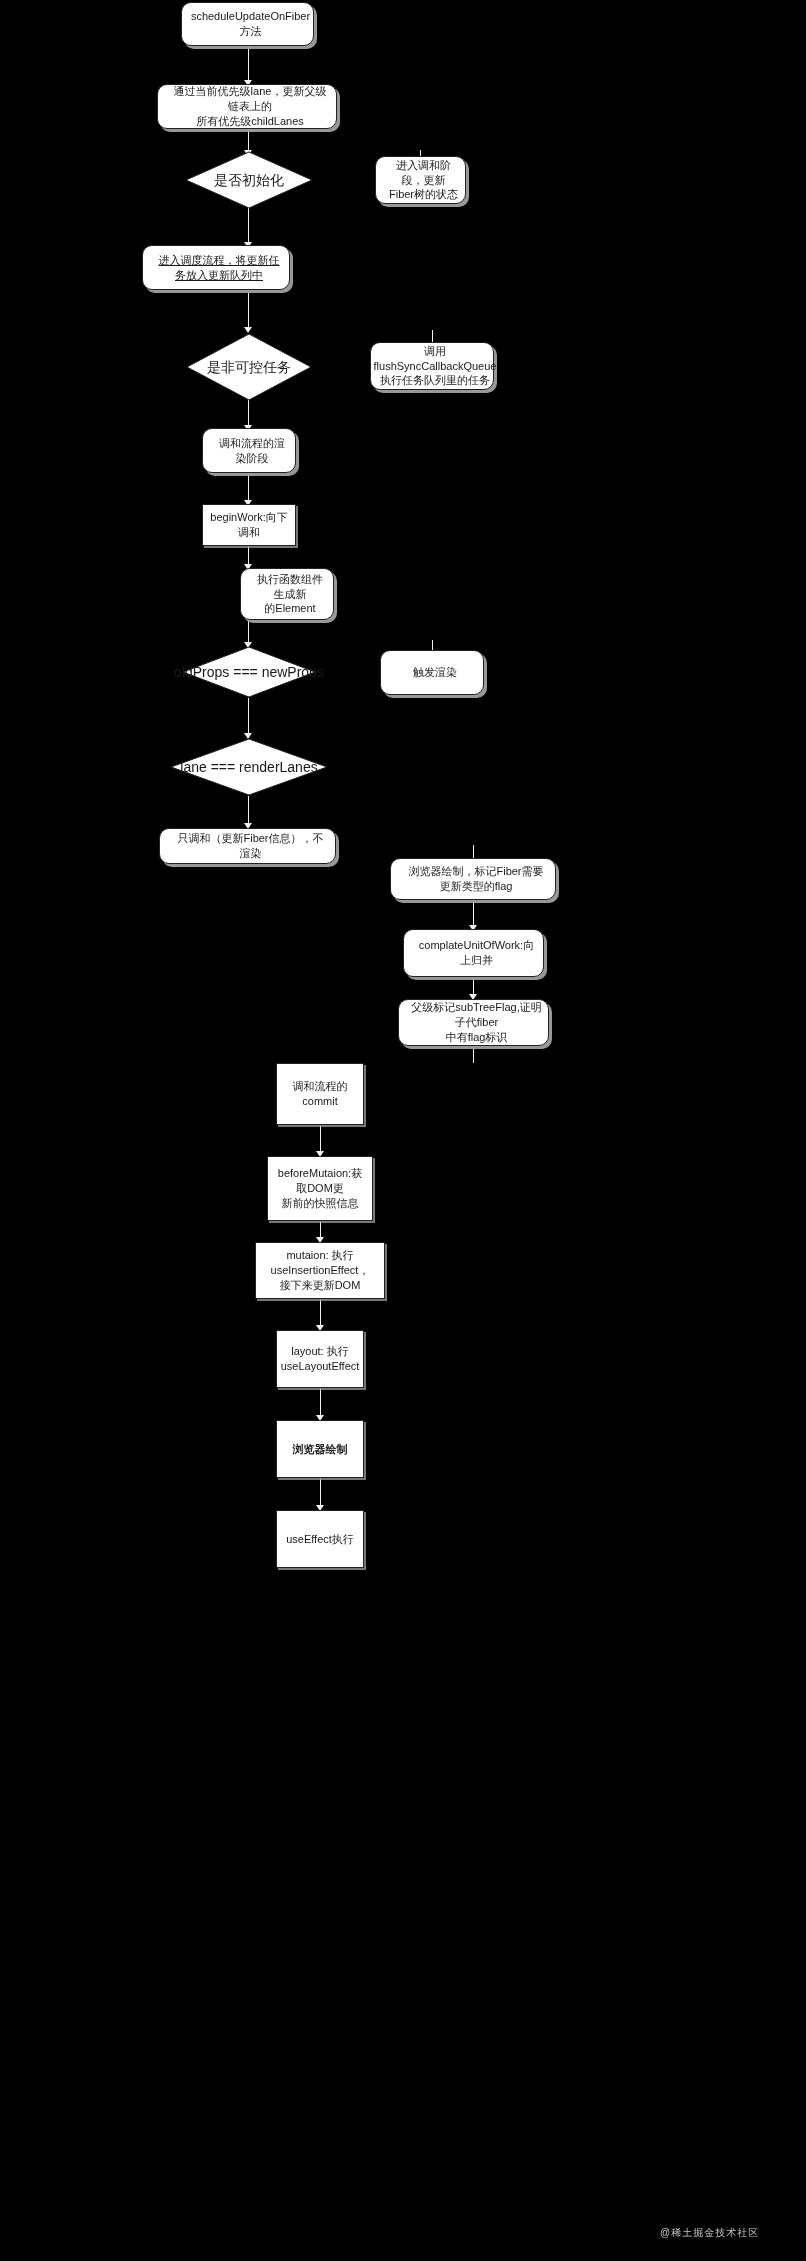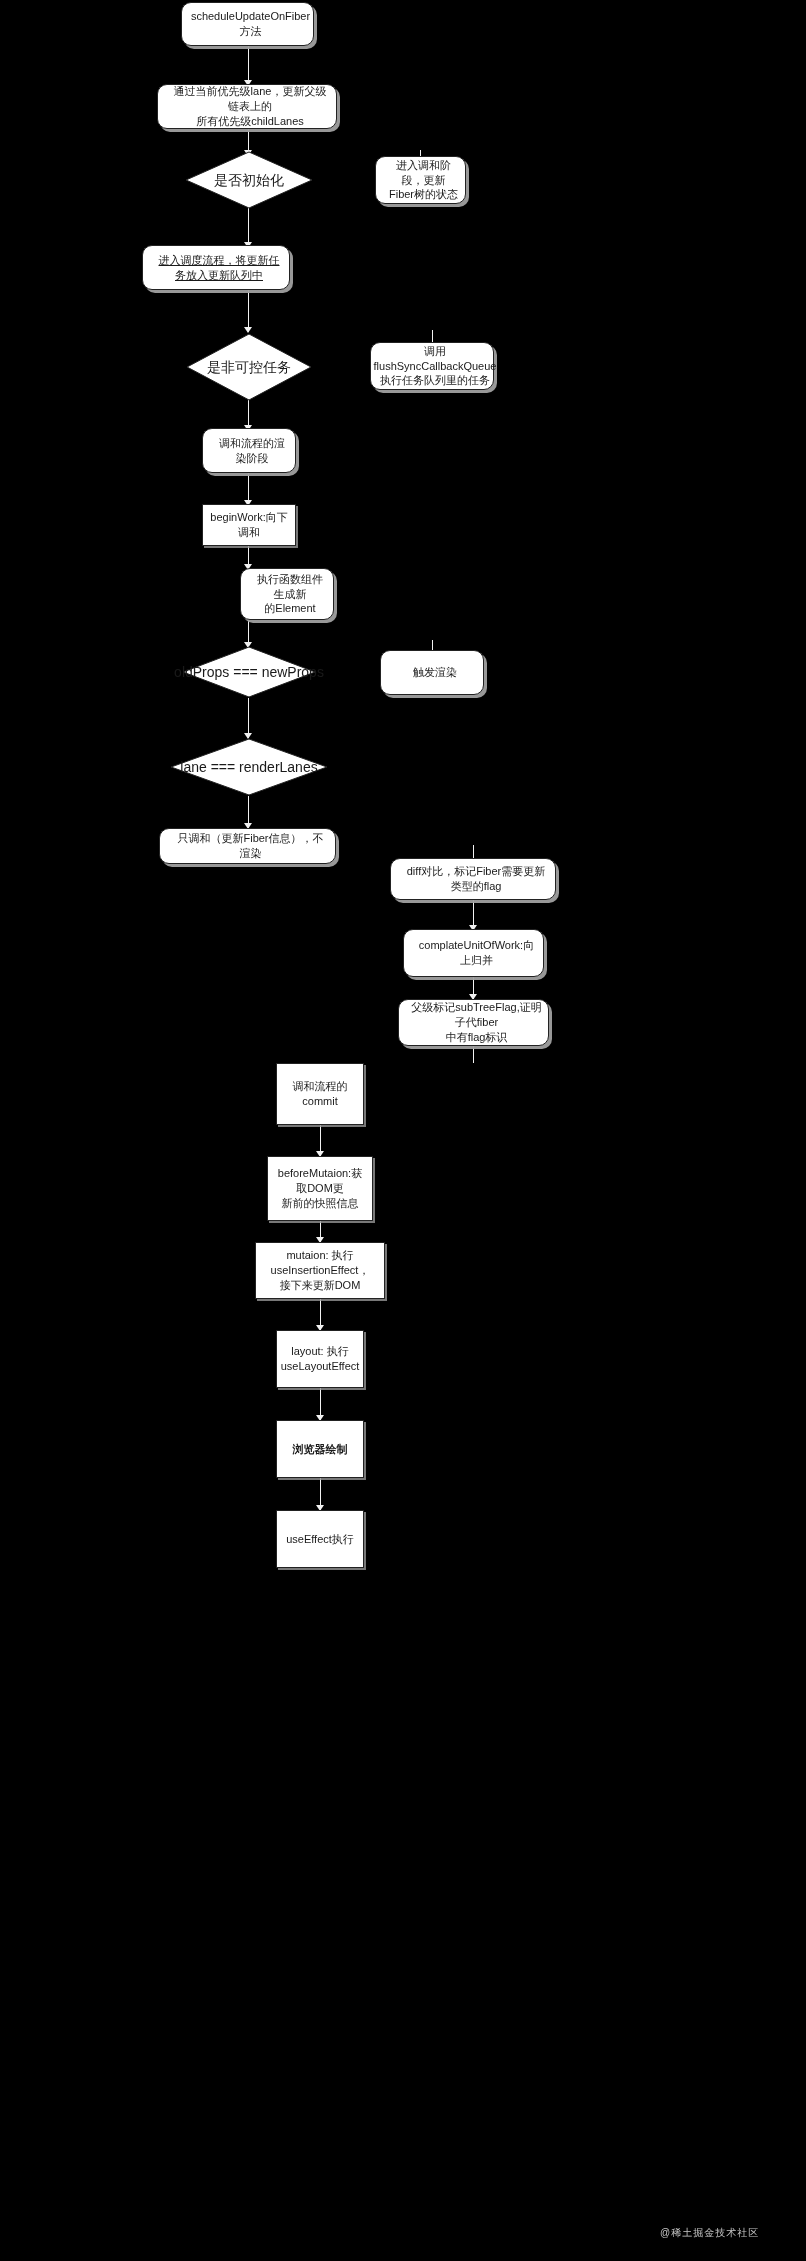--- a/index.html
+++ b/index.html
@@ -218,21 +218,21 @@
       <polygon points="79,1 157,29 79,57 1,29" fill="#ffffff" stroke="#222222" stroke-width="1"></polygon>
     </svg>
     <span class="dlabel">lane === renderLanes</span>
   </div>
 
   <div class="node round" style="left:159px; top:828px; width:177px; height:36px;">
     <span class="label">只调和（更新Fiber信息），不渲染</span>
   </div>
 
   <div class="node round" style="left:390px; top:858px; width:166px; height:42px;">
-    <span class="label">diff对比，标记Fiber需要更新类型的flag</span>
+    <span class="label">浏览器绘制，标记Fiber需要更新类型的flag</span>
   </div>
 
   <div class="node round" style="left:403px; top:929px; width:141px; height:48px;">
     <span class="label">complateUnitOfWork:向上归并</span>
   </div>
 
   <div class="node round" style="left:398px; top:999px; width:151px; height:47px;">
     <span class="label">父级标记subTreeFlag,证明子代fiber
 中有flag标识</span>
   </div>

